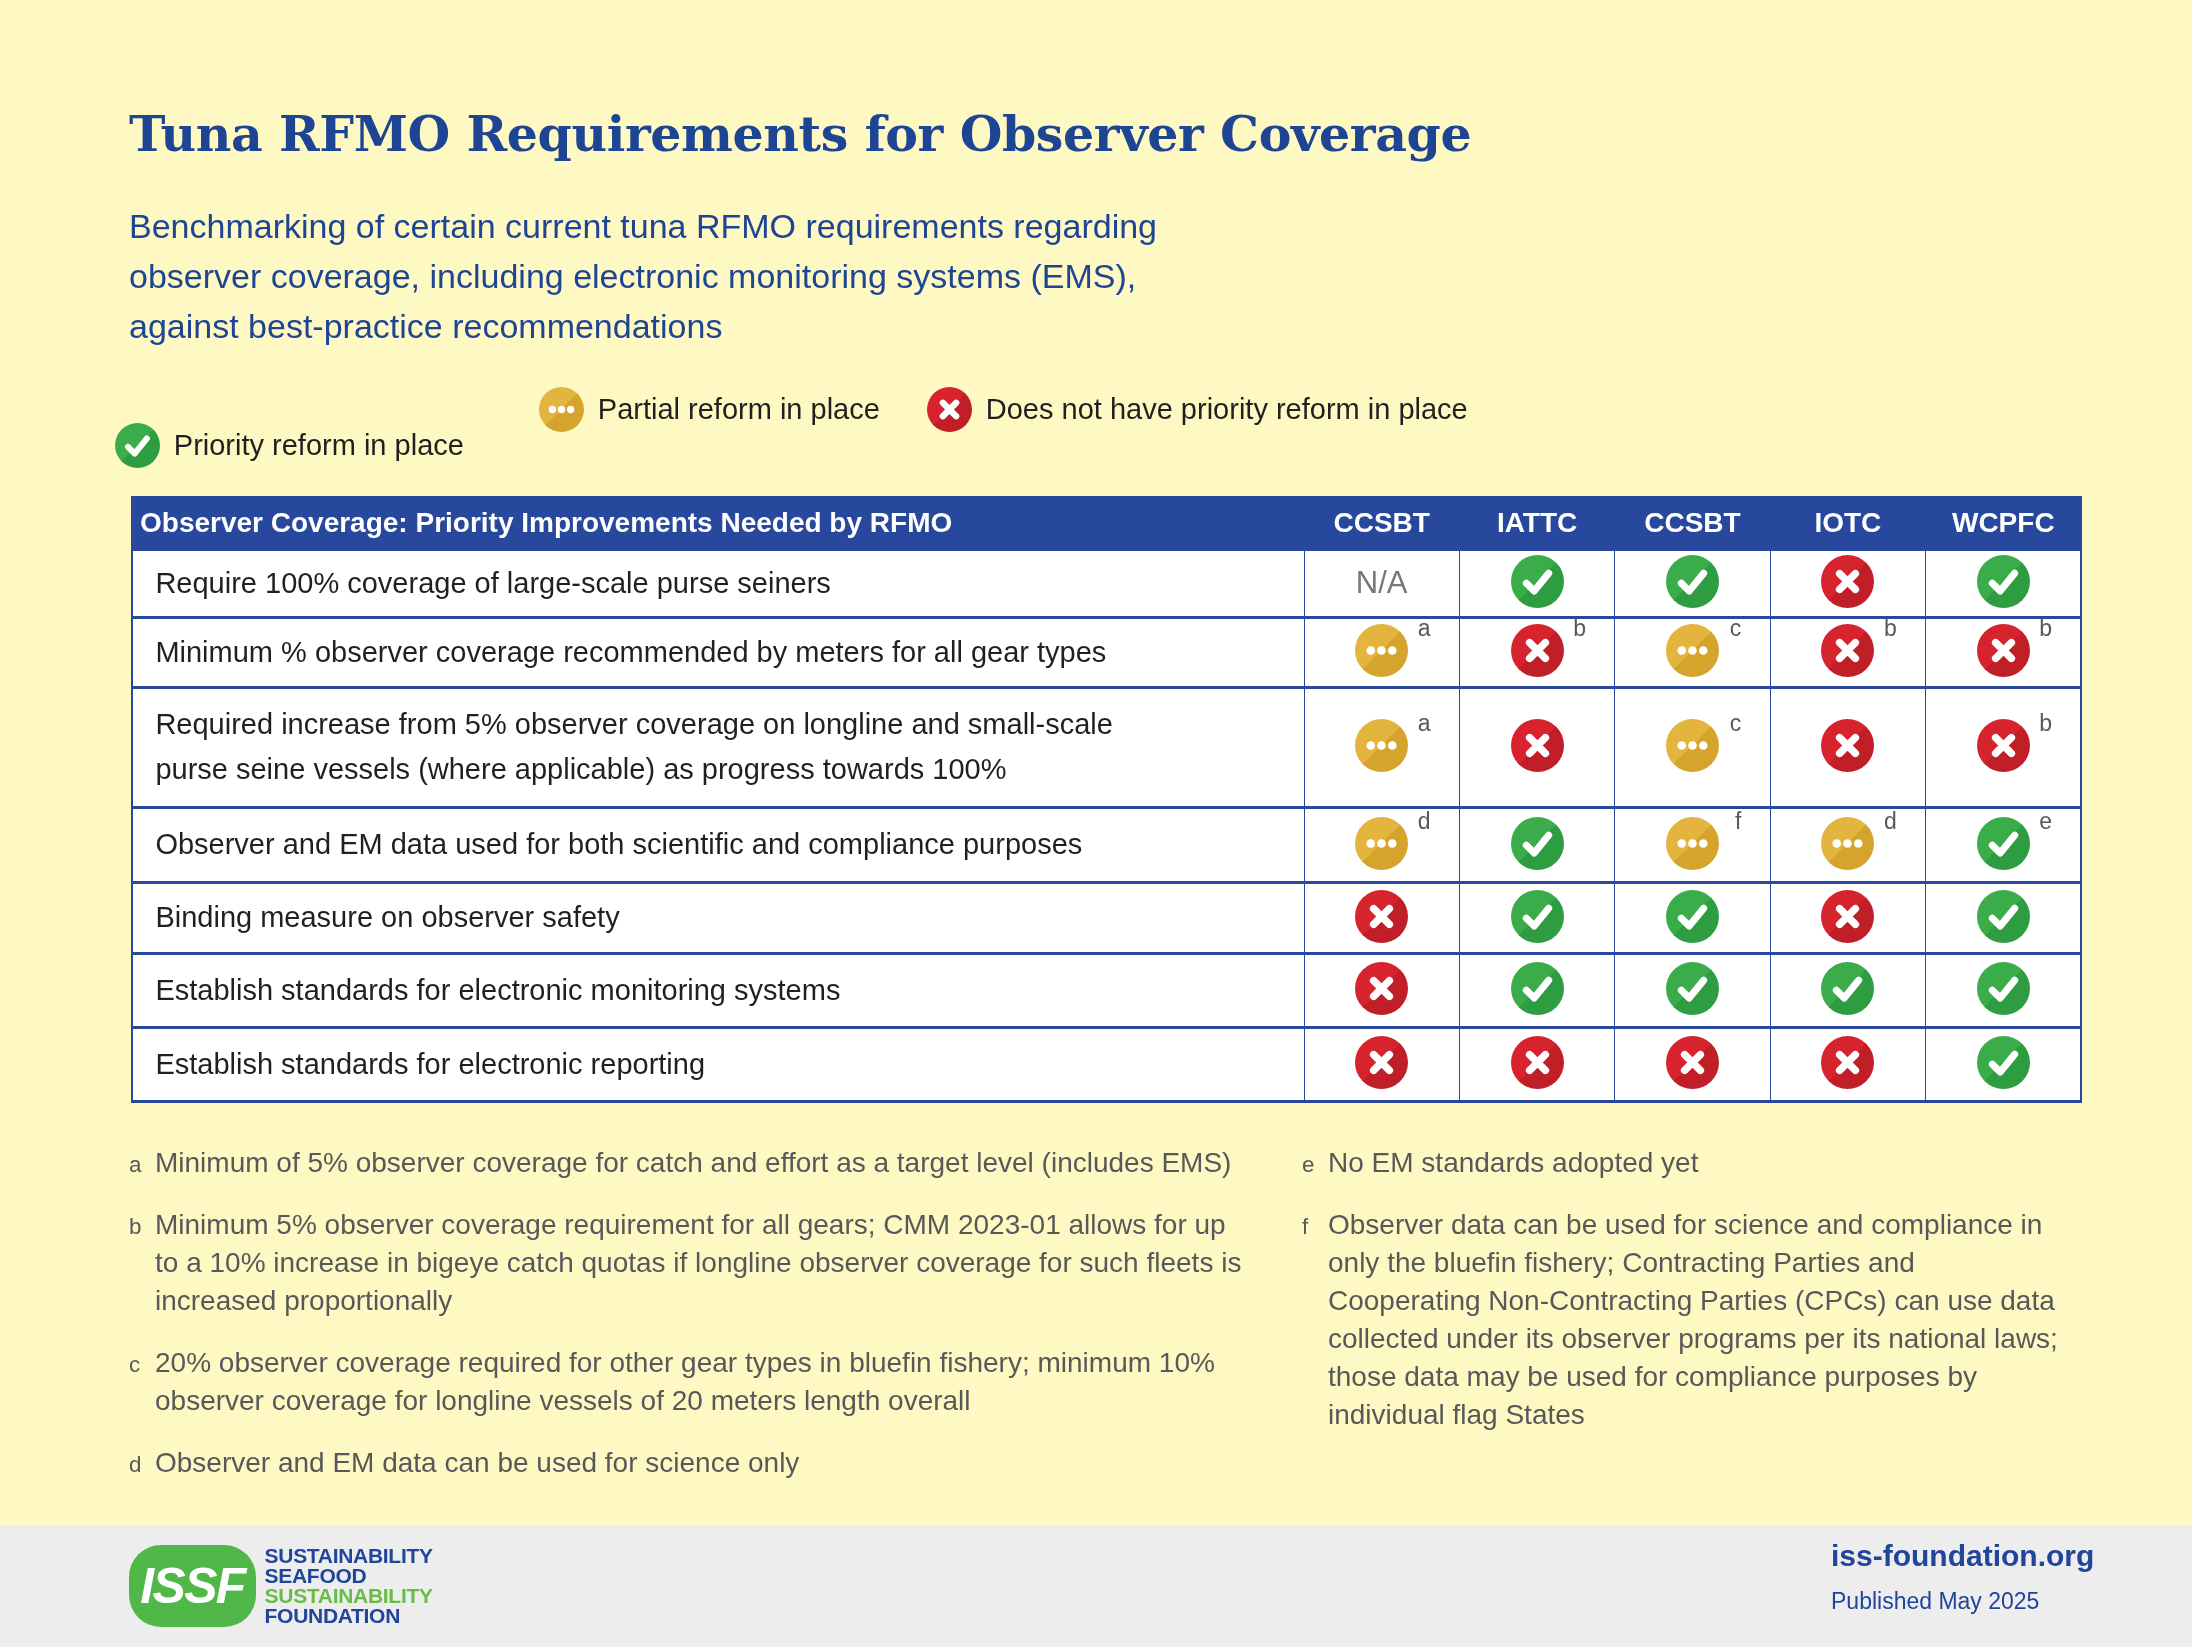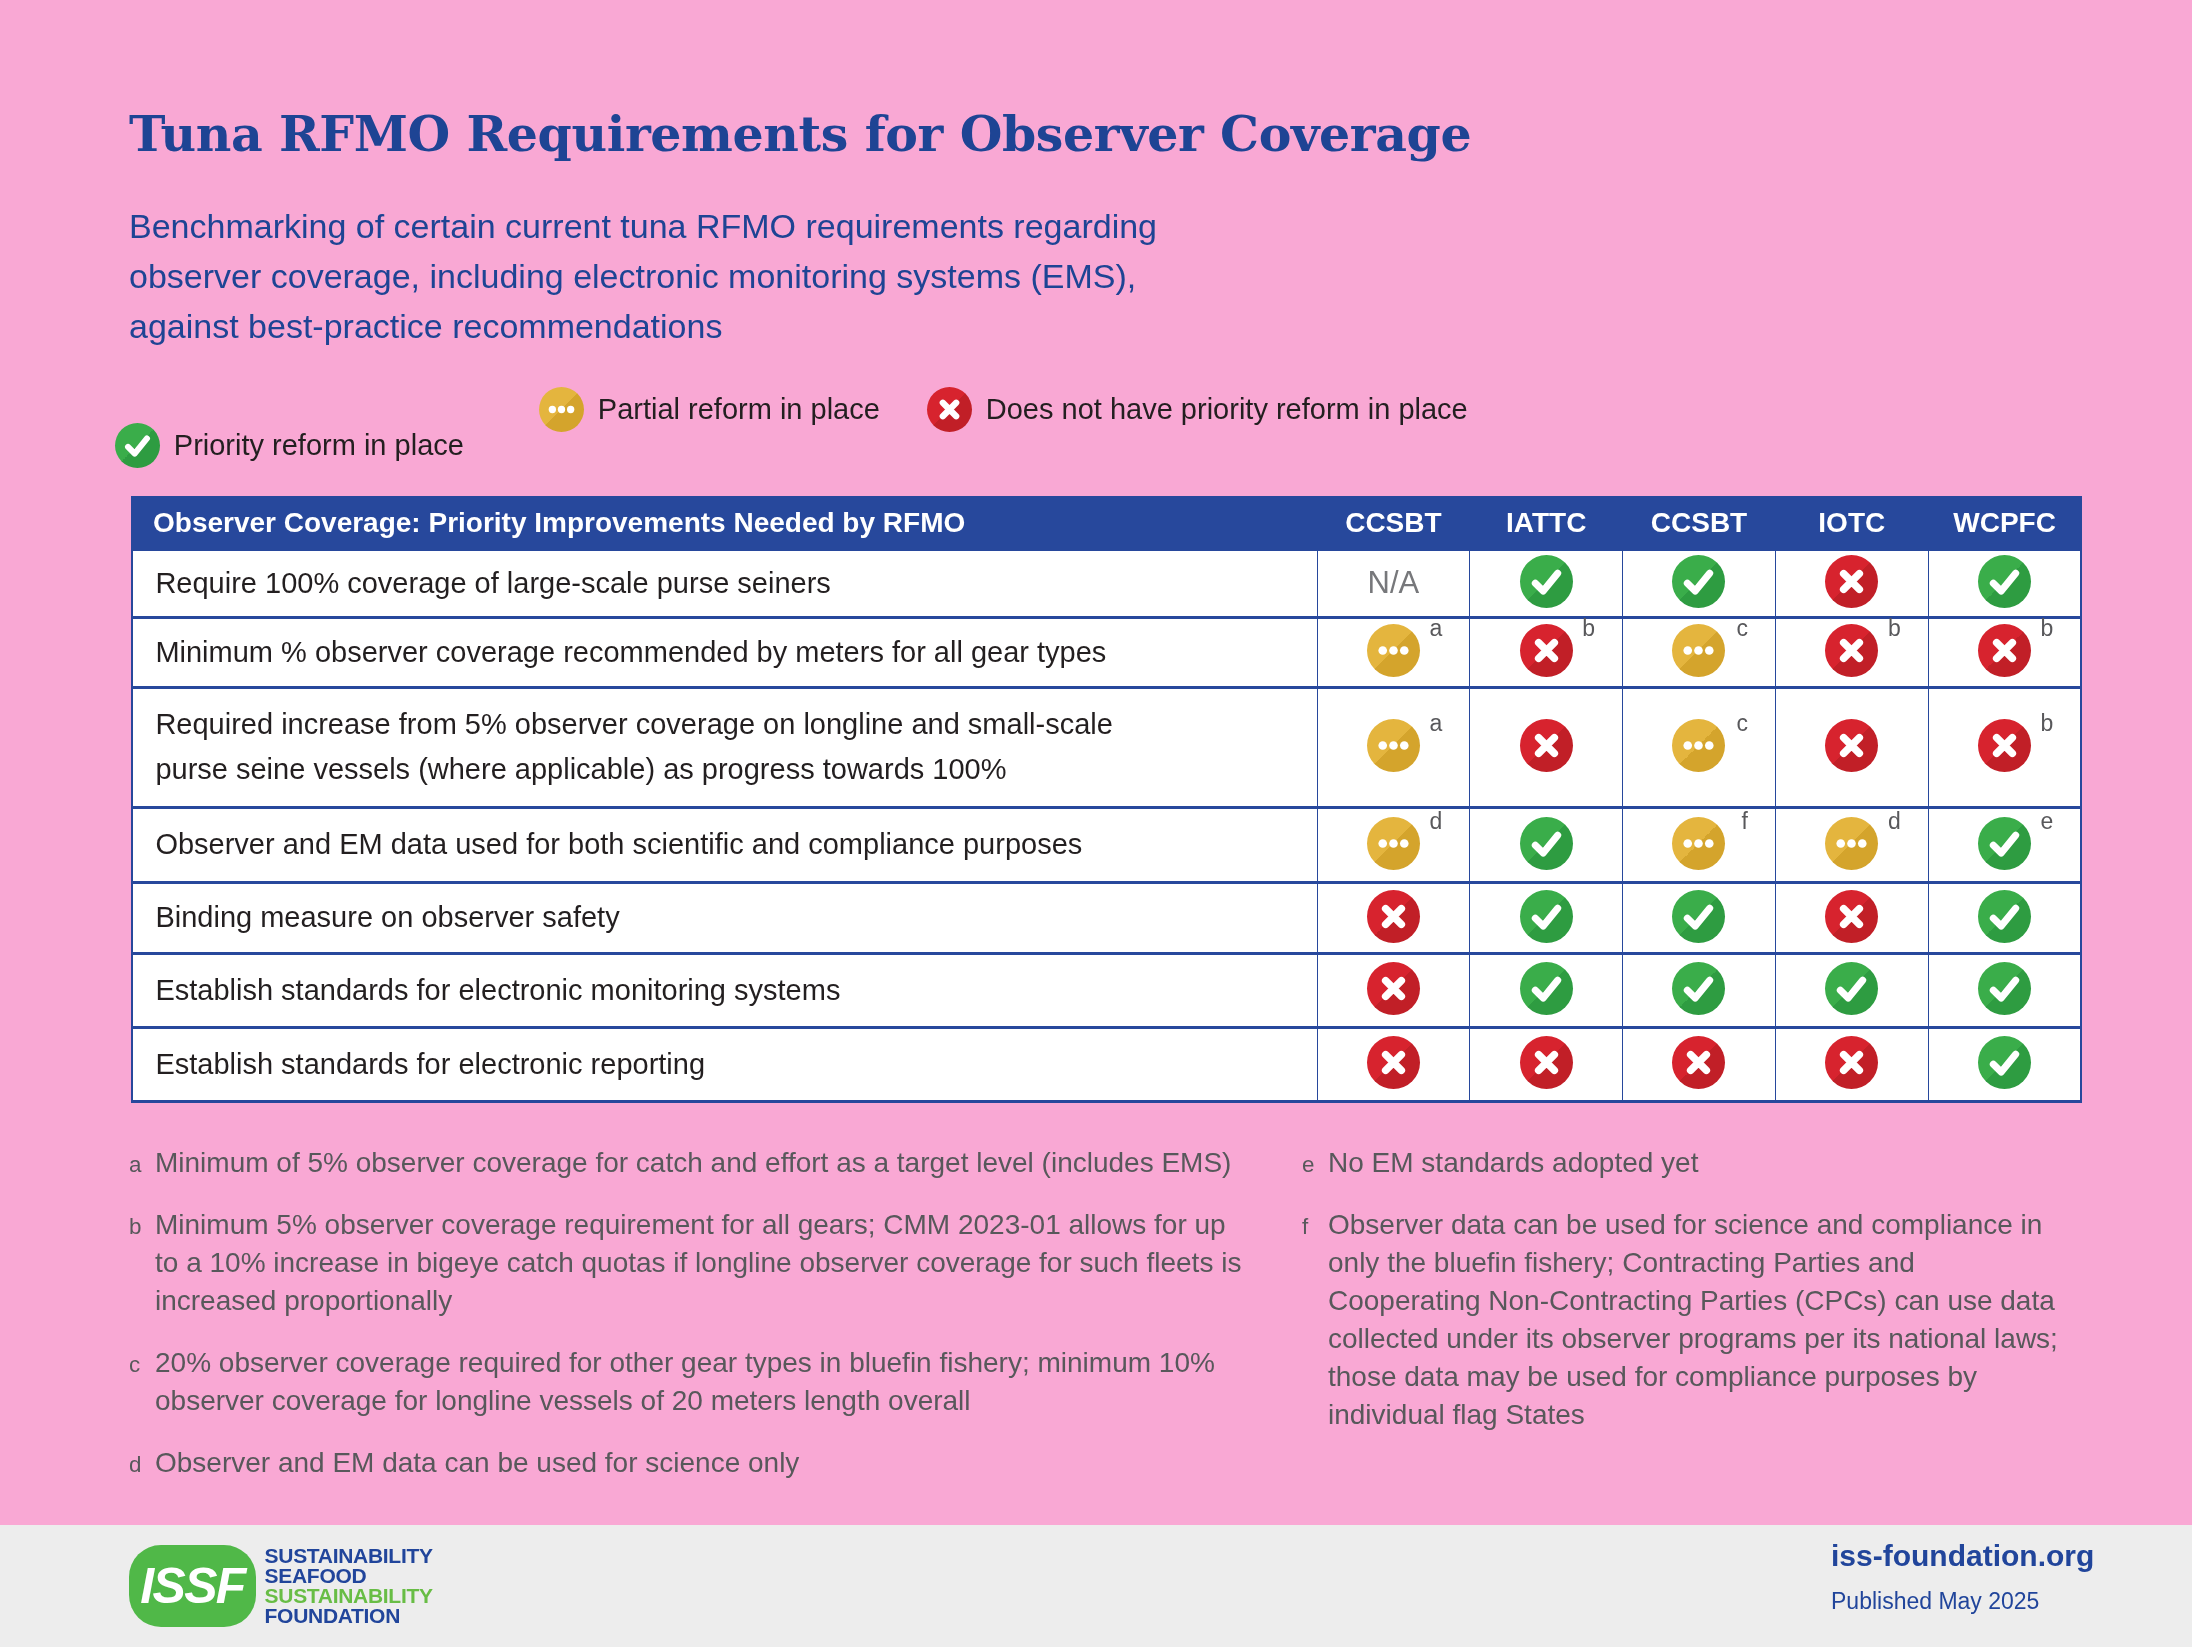--- a/index.html
+++ b/index.html
@@ -1,16 +1,16 @@
 <!DOCTYPE html>
 <html style="--blue: #27489C; --blue-title: #1E4494; --text-dark: #231F20; --gray: #58585B; --na-gray: #77787B; --green: #3AAD4A; --green-dark: #2E9C41; --yellow: #E4B53E; --yellow-dark: #D4A42C; --red: #D7232E; --red-dark: #C11F27; --footer-bg: #EDEDED; --issf-green: #50B848; --issf-light-green: #68BD45; --issf-blue: #21459B;font-size:13.8px"><head>
 <meta charset="utf-8">
 <style>
   html,body{margin:0;padding:0;background:#fff;}
-  .page{position:relative;width:2192px;height:1648px;background:#f9a8d4;overflow:hidden;
+  .page{position:relative;width:2192px;height:1648px;background:#fef9c3;overflow:hidden;
         font-family:"Liberation Sans",sans-serif;}
 
   
   .title{position:absolute;left:129px;top:105px;margin:0;
          font-family:"DejaVu Serif",serif;font-weight:700;font-size:49px;
          color:var(--blue-title);letter-spacing:-0.4px;}
   .subtitle{position:absolute;left:129px;top:201px;font-size:34px;line-height:50px;
             color:var(--blue-title);white-space:pre-line;}
 
   
@@ -36,21 +36,21 @@
   .icon.check{background:linear-gradient(135deg,var(--green) 50%,var(--green-dark) 50%);}
   .icon.partial{background:linear-gradient(135deg,var(--yellow) 50%,var(--yellow-dark) 50%);}
   .icon.x{background:linear-gradient(135deg,var(--red) 50%,var(--red-dark) 50%);}
 
   
   .tbl{position:absolute;left:131px;top:496px;width:1951px;
        border-collapse:collapse;table-layout:fixed;border:2.6px solid var(--blue);}
   .tbl thead tr{height:52px;}
   .tbl th{background:var(--blue);color:#fff;font-size:28px;font-weight:700;
           border:2.6px solid var(--blue);border-left:2.6px solid #fff;}
-  .tbl th.desc-h{width:1162px;text-align:left;padding-left:20px;border-left:2.6px solid var(--blue);}
+  .tbl th.desc-h{width:1162px;text-align:left;padding-left:7px;border-left:2.6px solid var(--blue);}
   .tbl td{border:solid var(--blue);border-width:3.4px 1.7px;background:#fff;vertical-align:middle;}
   .tbl td.desc{font-size:29px;color:var(--text-dark);padding:0 17px 0 22.4px;
                line-height:1.55;white-space:pre-line;text-align:left;}
   .tbl td.stat{text-align:center;}
   tbody tr:nth-child(1){height:68px;}
   tbody tr:nth-child(2){height:70px;}
   tbody tr:nth-child(3){height:120px;}
   tbody tr:nth-child(4){height:75px;}
   tbody tr:nth-child(5){height:71px;}
   tbody tr:nth-child(6){height:74px;}

